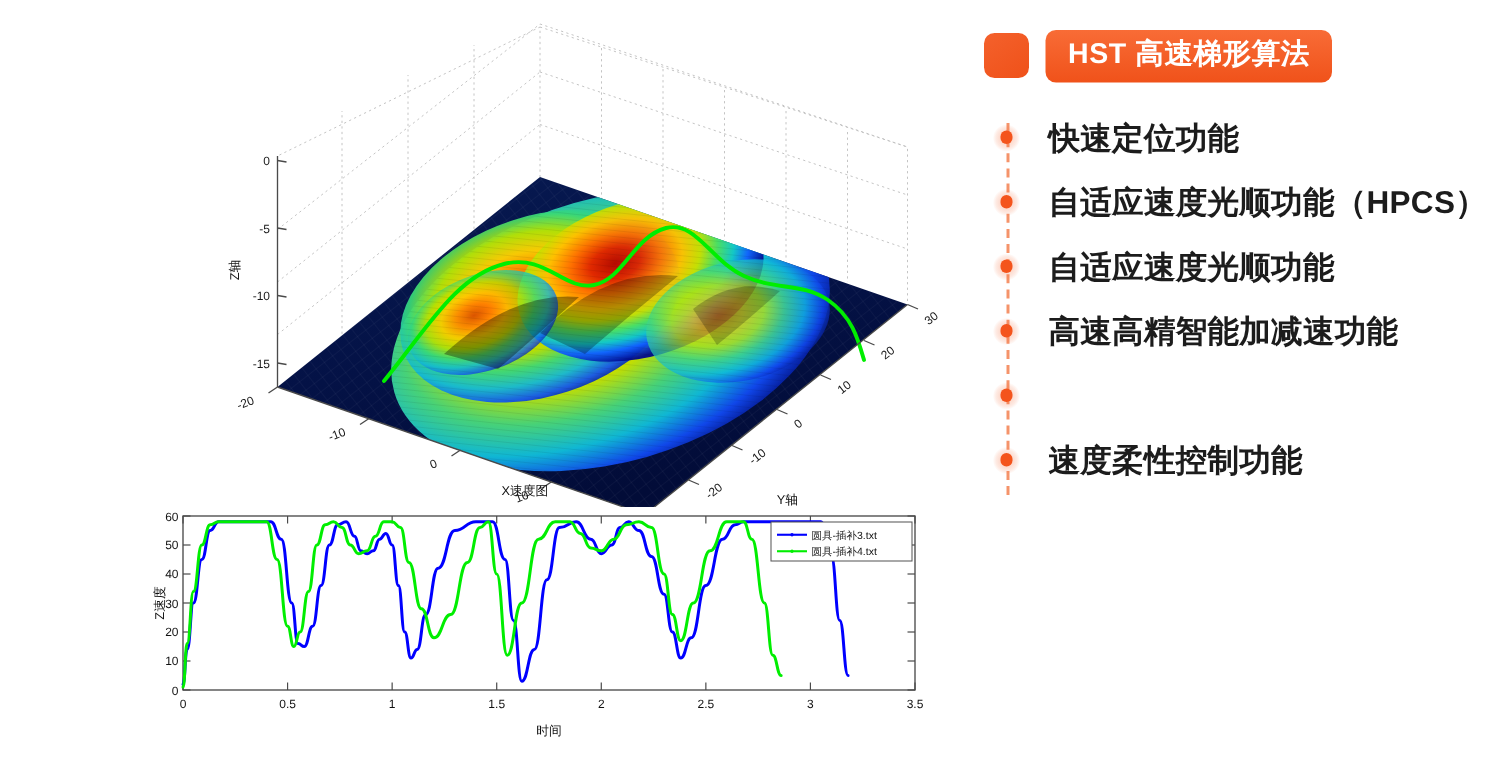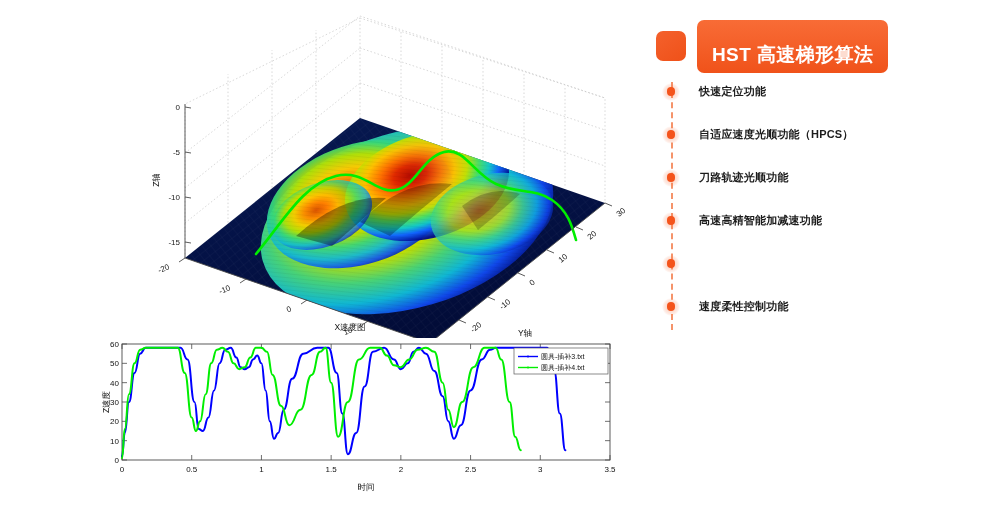--- a/index.html
+++ b/index.html
@@ -29,39 +29,39 @@
   .lc-axlabel{font-size:8.5px;fill:#111;font-family:"Liberation Sans",sans-serif;}
   .lc-legend-text{font-size:7px;fill:#111;font-family:"Liberation Sans",sans-serif;}
 
   
   #features-panel{position:absolute;left:640px;top:0;width:360px;height:510px;}
 
   #brand-header{position:absolute;left:16px;top:20px;display:flex;align-items:center;gap:11px;}
   #brand-square{width:30px;height:30px;border-radius:7px;background:#F2571F;
      background:linear-gradient(145deg,#F4612C 0%,#EF5119 100%);}
   #brand-chip{
-     padding:24px 15px 7px 15px;border-radius:7px;
+     padding:6px 15px 7px 15px;border-radius:7px;
      background:linear-gradient(180deg,#F86C36 0%,#F0521A 100%);
      color:#ffffff;font-size:19px;font-weight:bold;letter-spacing:.4px;
      white-space:nowrap;line-height:1.15;
      font-family:"Liberation Sans","DejaVu Sans",sans-serif;
   }
 
   #feature-list{position:absolute;left:0;top:70px;width:360px;}
   #timeline-line{
      position:absolute;left:30.5px;top:12px;width:0;height:248px;
      border-left:2px dashed #F5936A;
   }
   .feature-item{position:relative;height:43px;display:flex;align-items:center;}
   .bullet-wrap{position:absolute;left:21px;top:50%;transform:translateY(-50%);
      width:20px;height:20px;display:flex;align-items:center;justify-content:center;}
   .bullet-halo{position:absolute;width:18px;height:18px;border-radius:50%;
      background:radial-gradient(circle,rgba(246,110,60,.42) 0%,rgba(246,110,60,.14) 55%,rgba(246,110,60,0) 72%);}
   .bullet-dot{position:relative;width:8.5px;height:8.5px;border-radius:50%;background:#F4541C;}
-  .feature-text{margin-left:59px;font-size:11px;font-weight:bold;color:#1c1c1c;
+  .feature-text{margin-left:59px;font-size:21px;font-weight:bold;color:#1c1c1c;
      letter-spacing:.2px;white-space:nowrap;
      font-family:"Liberation Sans","DejaVu Sans",sans-serif;}
 </style>
 </head>
 <body>
 
 <div id="stage">
 
   <div id="figure-panel">
 
@@ -306,21 +306,21 @@
             <span class="bullet-dot"></span>
         </span>
         <span class="feature-text">自适应速度光顺功能（HPCS）</span>
       </div>
 
       <div class="feature-item">
         <span class="bullet-wrap">
           <span class="bullet-halo"></span>
             <span class="bullet-dot"></span>
         </span>
-        <span class="feature-text">刀路轨迹光顺功能</span>
+        <span class="feature-text">自适应速度光顺功能</span>
       </div>
 
       <div class="feature-item">
         <span class="bullet-wrap">
           <span class="bullet-halo"></span>
             <span class="bullet-dot"></span>
         </span>
         <span class="feature-text">高速高精智能加减速功能</span>
       </div>
 

